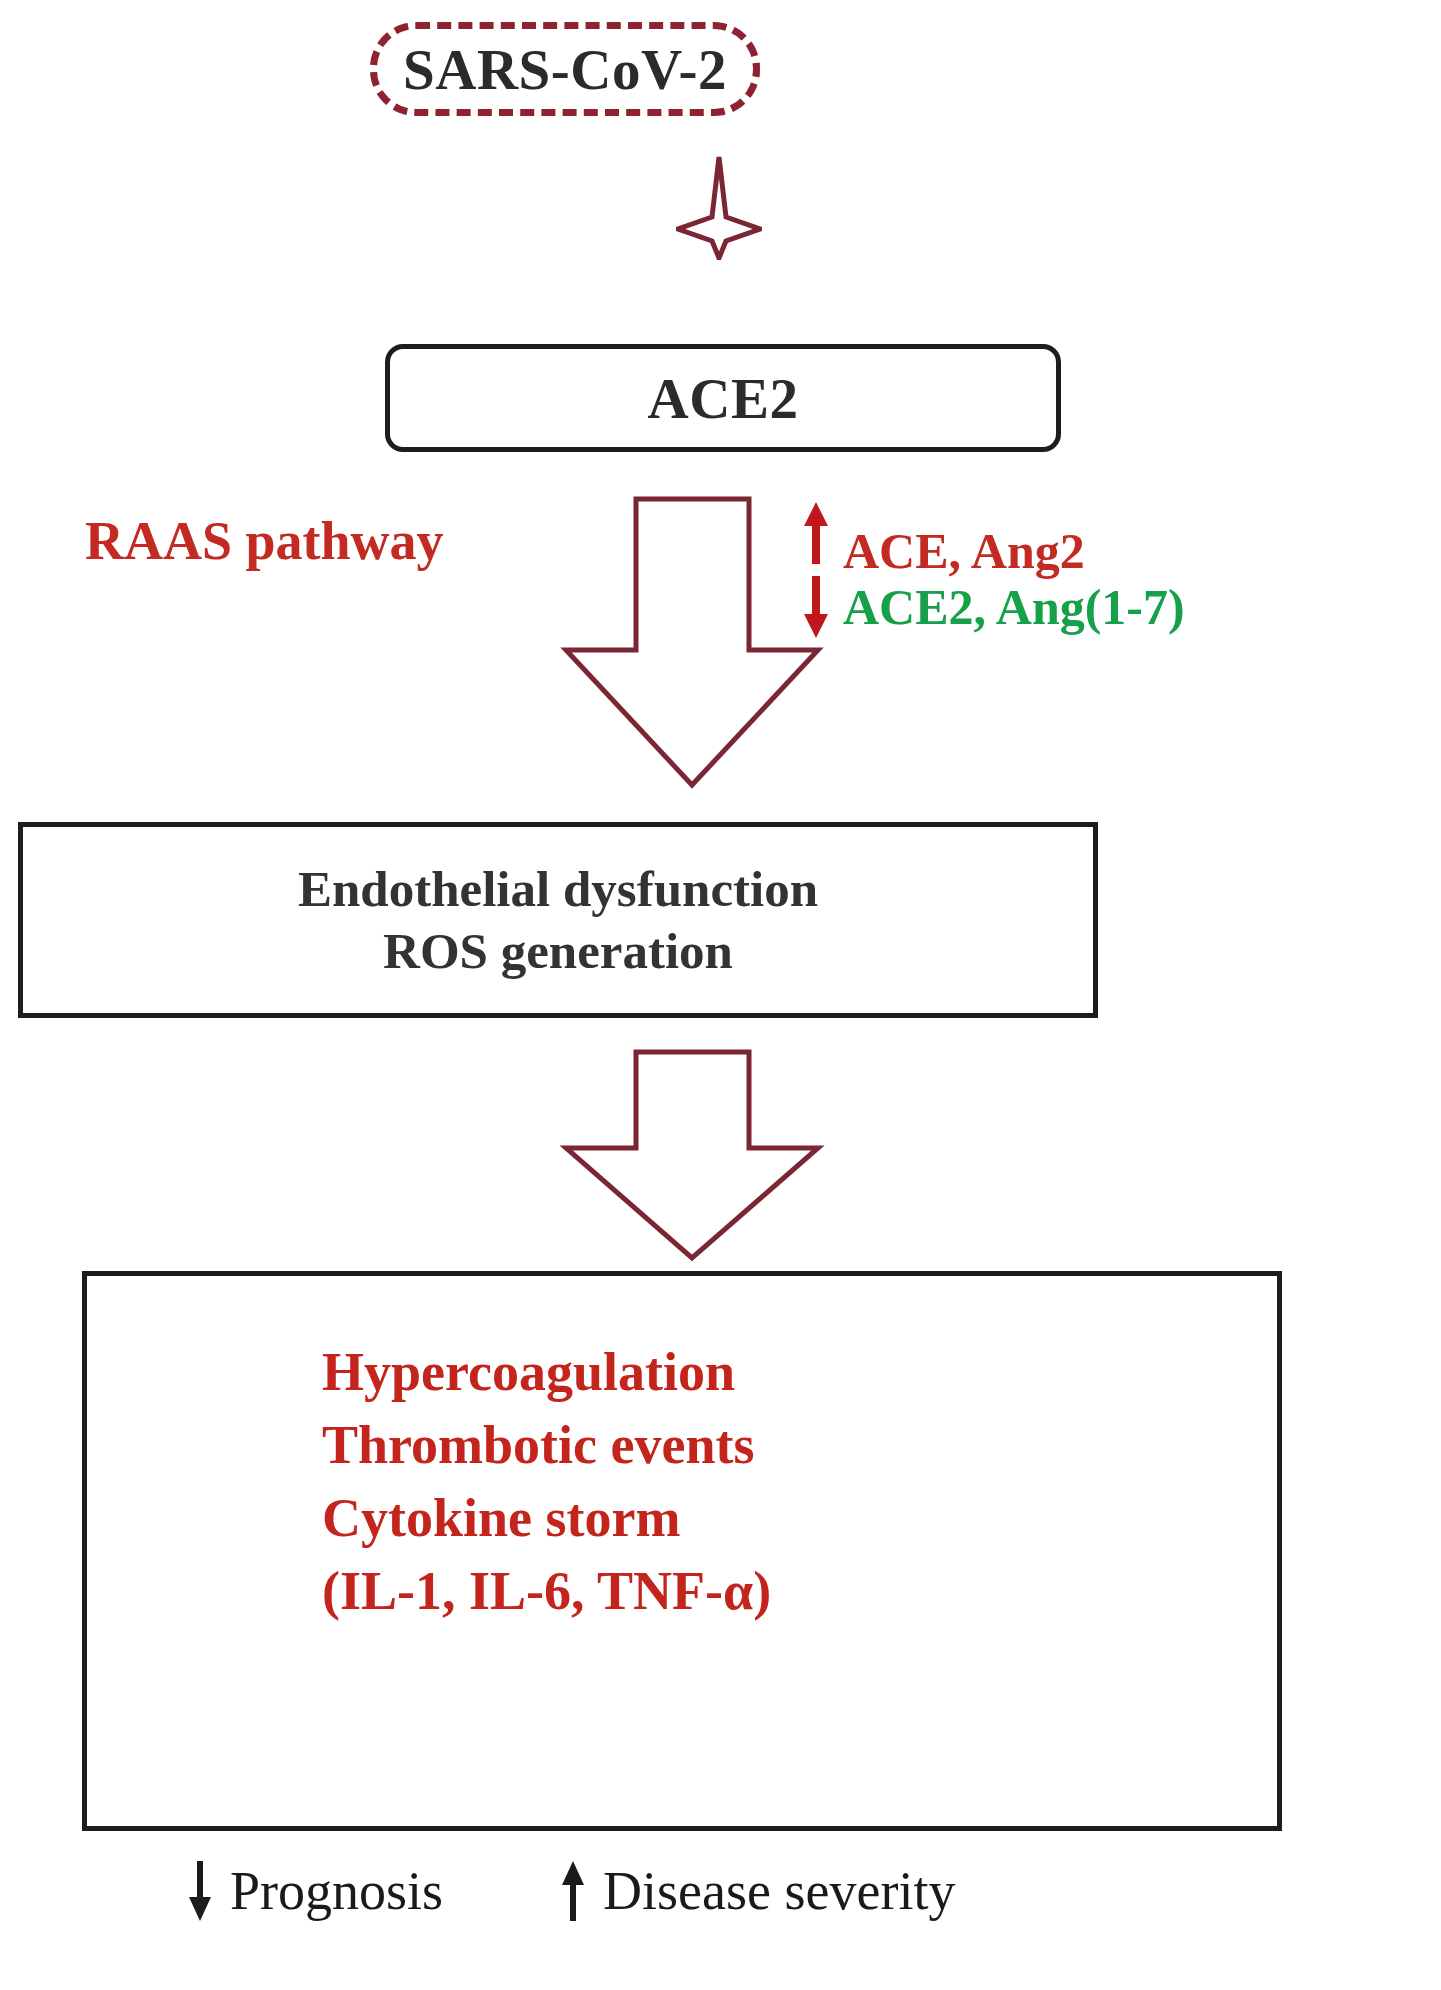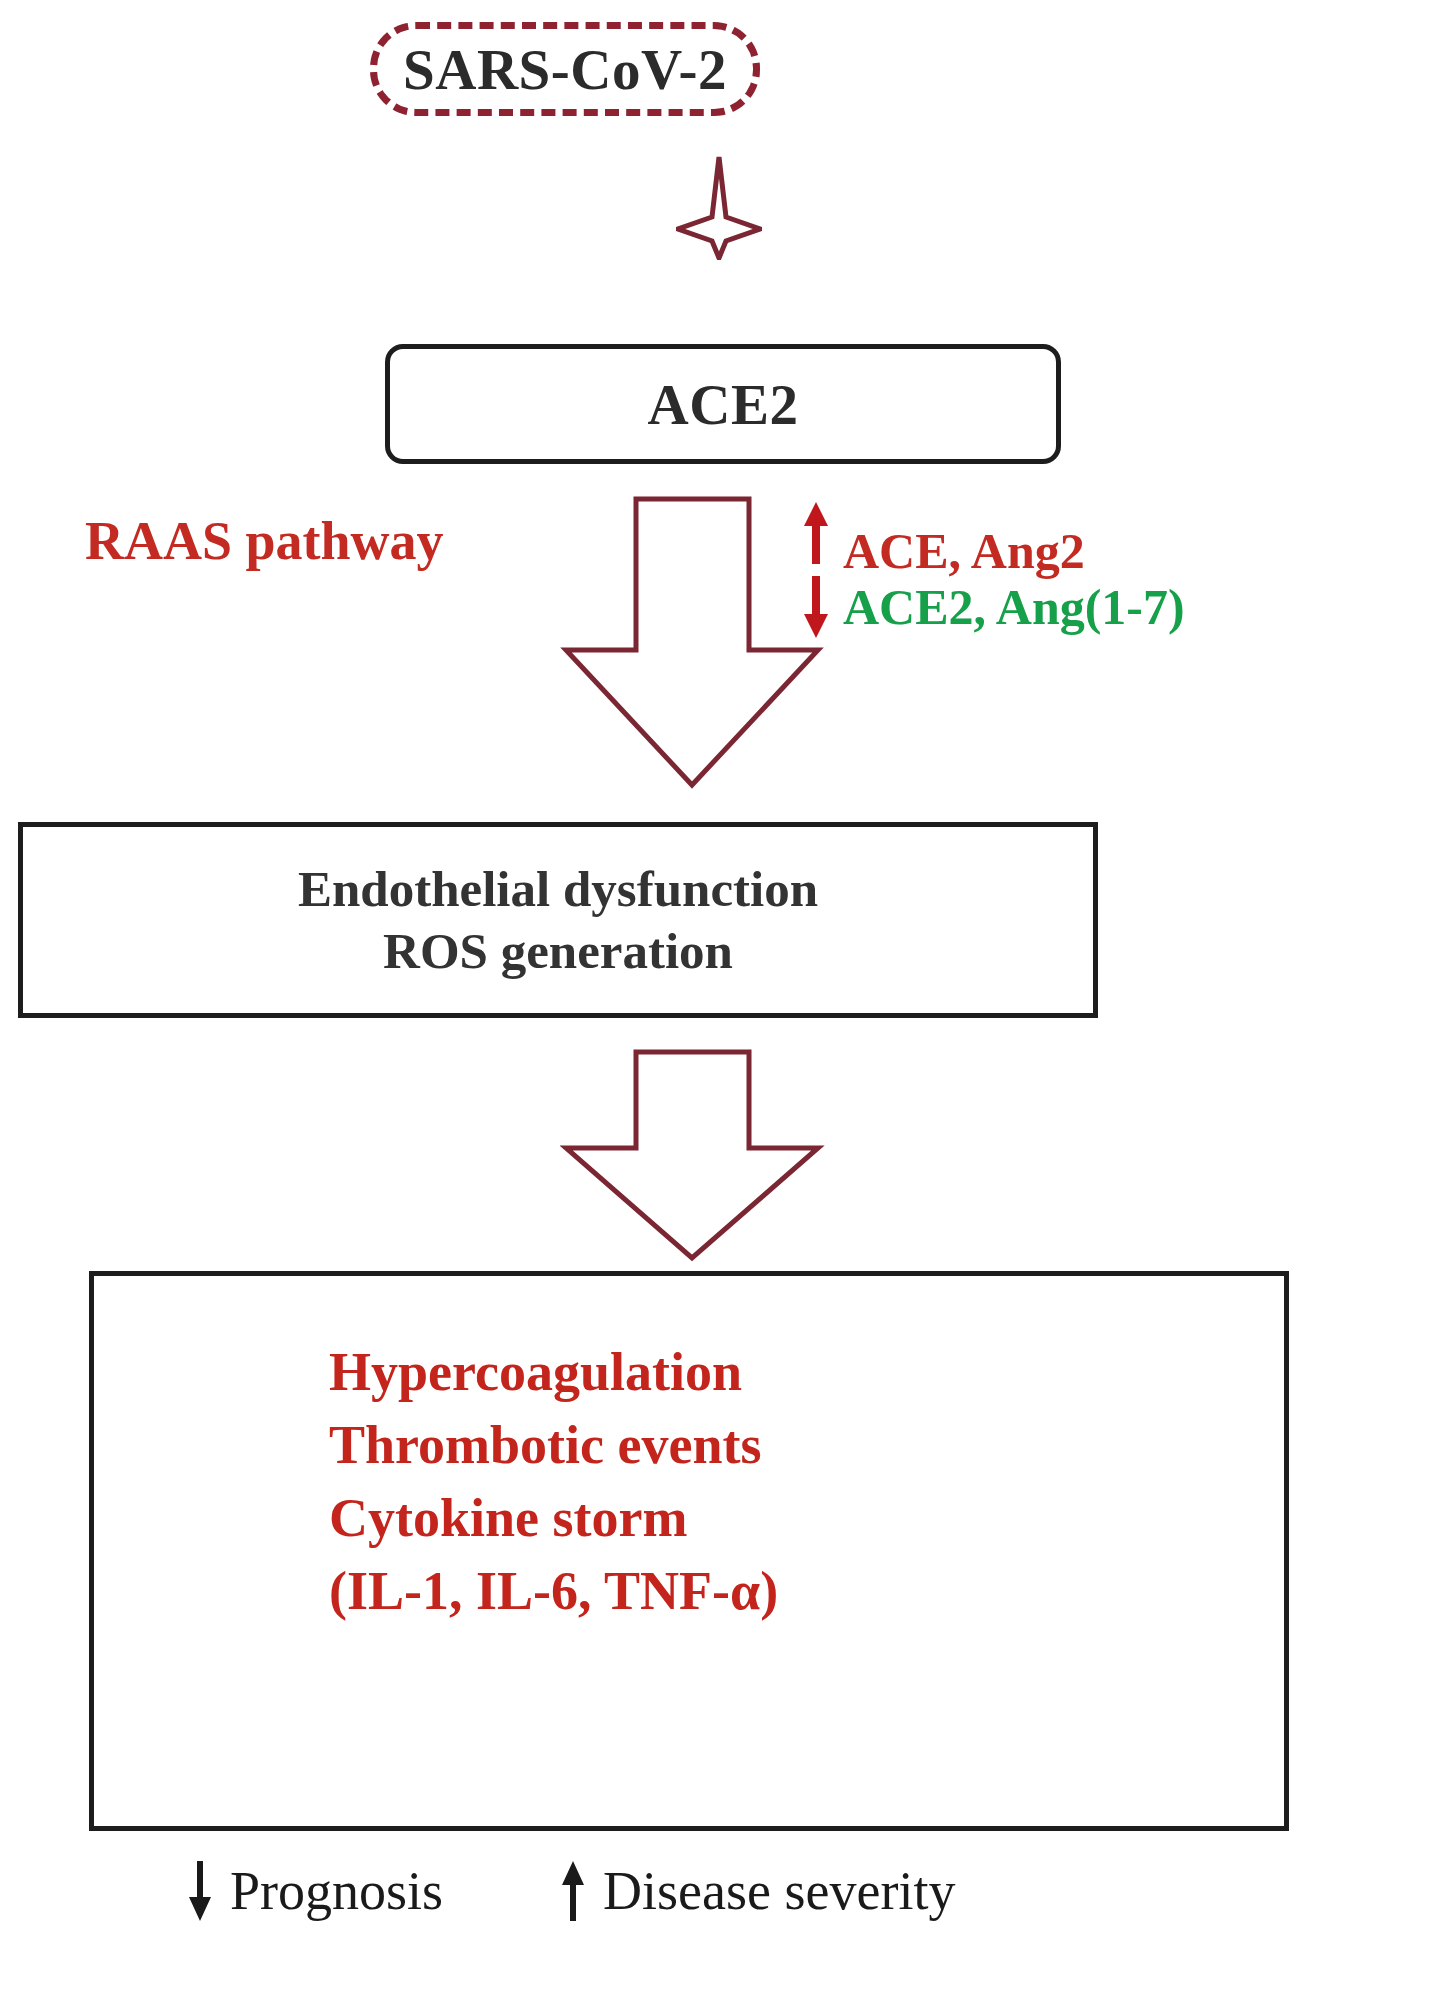--- a/index.html
+++ b/index.html
@@ -48,21 +48,21 @@
     width: 86px;
     height: 105px;
   }
 
   
   .ace2-box {
     position: absolute;
     left: 385px;
     top: 344px;
     width: 676px;
-    height: 120px;
+    height: 108px;
     border: 5px solid #1d1d1d;
     border-radius: 18px;
     box-sizing: border-box;
     display: flex;
     align-items: center;
     justify-content: center;
     background: #ffffff;
   }
   .ace2-box .label {
     font-size: 57px;
@@ -147,21 +147,21 @@
     position: absolute;
     left: 560px;
     top: 1048px;
     width: 265px;
     height: 215px;
   }
 
   
   .outcome-box {
     position: absolute;
-    left: 89px;
+    left: 82px;
     top: 1271px;
     width: 1200px;
     height: 560px;
     border: 5px solid #1d1d1d;
     box-sizing: border-box;
     background: #ffffff;
   }
   .outcome-inner {
     position: absolute;
     left: 235px;

